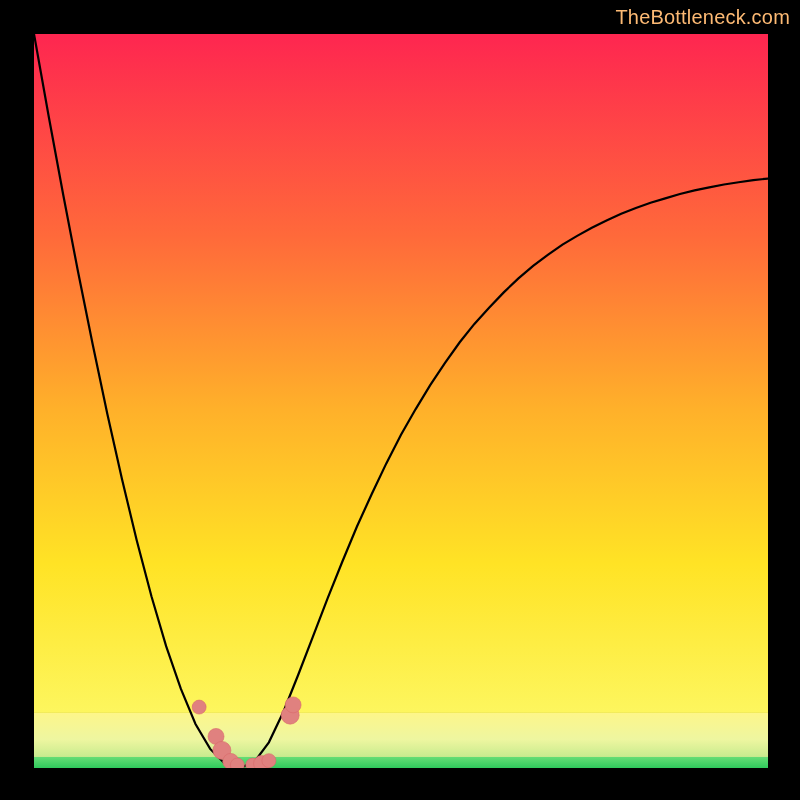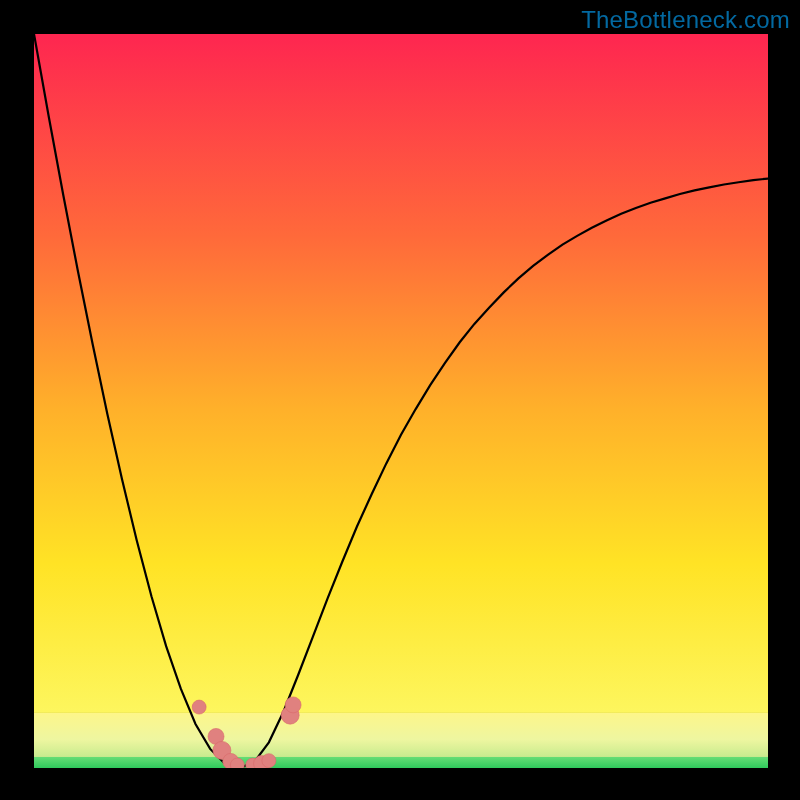--- a/index.html
+++ b/index.html
@@ -14,23 +14,23 @@
   .stage {
     position: relative;
     width: 800px;
     height: 800px;
     background: #000;
   }
   .watermark {
     position: absolute;
     top: 6px;
     right: 10px;
-    font-size: 24px;
+    font-size: 20px;
     font-weight: 500;
-    color: #0369a1;
+    color: #fdba74;
     letter-spacing: 0.2px;
     user-select: none;
   }
   .plot {
     position: absolute;
     left: 34px;
     top: 34px;
     width: 734px;
     height: 734px;
     overflow: hidden;

